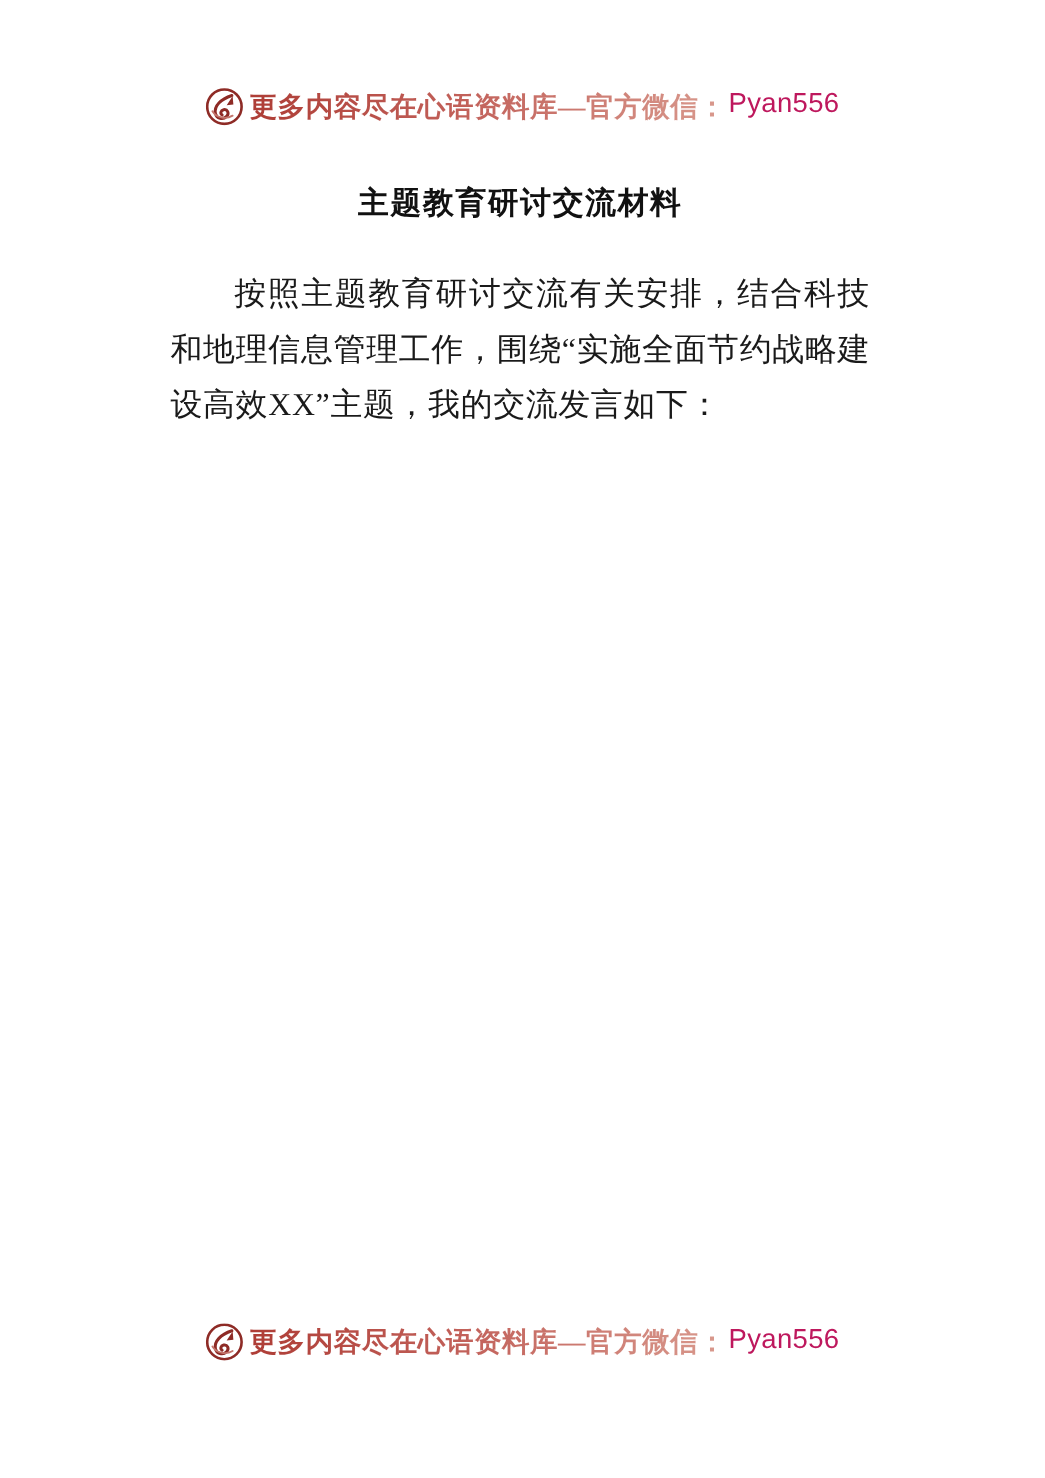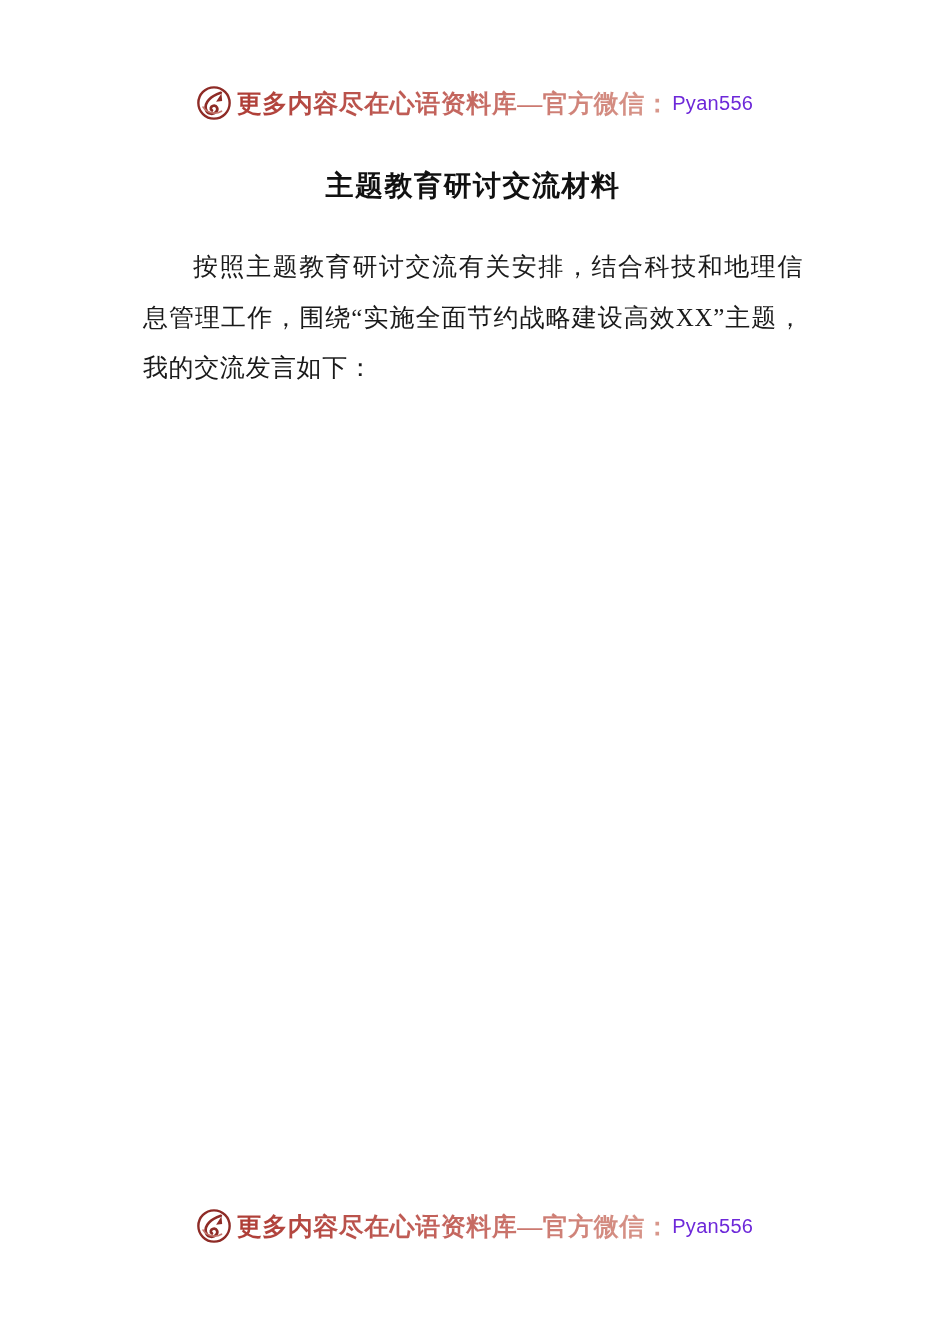--- a/index.html
+++ b/index.html
@@ -16,21 +16,21 @@
     overflow: hidden;
     font-family: "Liberation Serif", "DejaVu Serif", serif;
   }
 
   
   .watermark {
     position: absolute;
     left: 0;
     width: 950px;
     display: flex;
-    align-items: center;
+    align-items: flex-start;
     justify-content: center;
     white-space: nowrap;
     user-select: none;
   }
   .watermark-header { top: 80px; height: 46px; }
   .watermark-footer { top: 1203px; height: 46px; }
 
   .wm-logo {
     width: 34px;
     height: 34px;
@@ -46,23 +46,23 @@
     letter-spacing: 0.5px;
     background: linear-gradient(90deg, #ae3d36 0%, #c2615a 45%, #d99a8e 100%);
     -webkit-background-clip: text;
     background-clip: text;
     color: transparent;
     -webkit-text-fill-color: transparent;
   }
 
   .wm-text-id {
     font-family: "Liberation Sans", "DejaVu Sans", sans-serif;
-    font-size: 20px;
+    font-size: 25px;
     font-weight: 400;
-    color: #6d28d9;
+    color: #be185d;
     letter-spacing: 0.3px;
     margin-left: 2px;
   }
 
   
   .doc {
     position: absolute;
     left: 143px;
     top: 168px;
     width: 660px;
@@ -74,27 +74,27 @@
     font-weight: 700;
     color: #111111;
     text-align: center;
     letter-spacing: 1.5px;
     margin: 0 0 34px 0;
     line-height: 40px;
   }
 
   .para {
     font-family: "Liberation Serif", "DejaVu Serif", serif;
-    font-size: 25px;
+    font-size: 29px;
     color: #1a1a1a;
     line-height: 50.5px;
     text-align: justify;
     text-justify: inter-ideograph;
     letter-spacing: 0.6px;
-    margin: 0;
+    margin: 12px;
     text-indent: 2em;
   }
 
   .para + .para { margin-top: 0; }
 
   
   .clip-mask {
     position: absolute;
     left: 0;
     top: 1165px;

